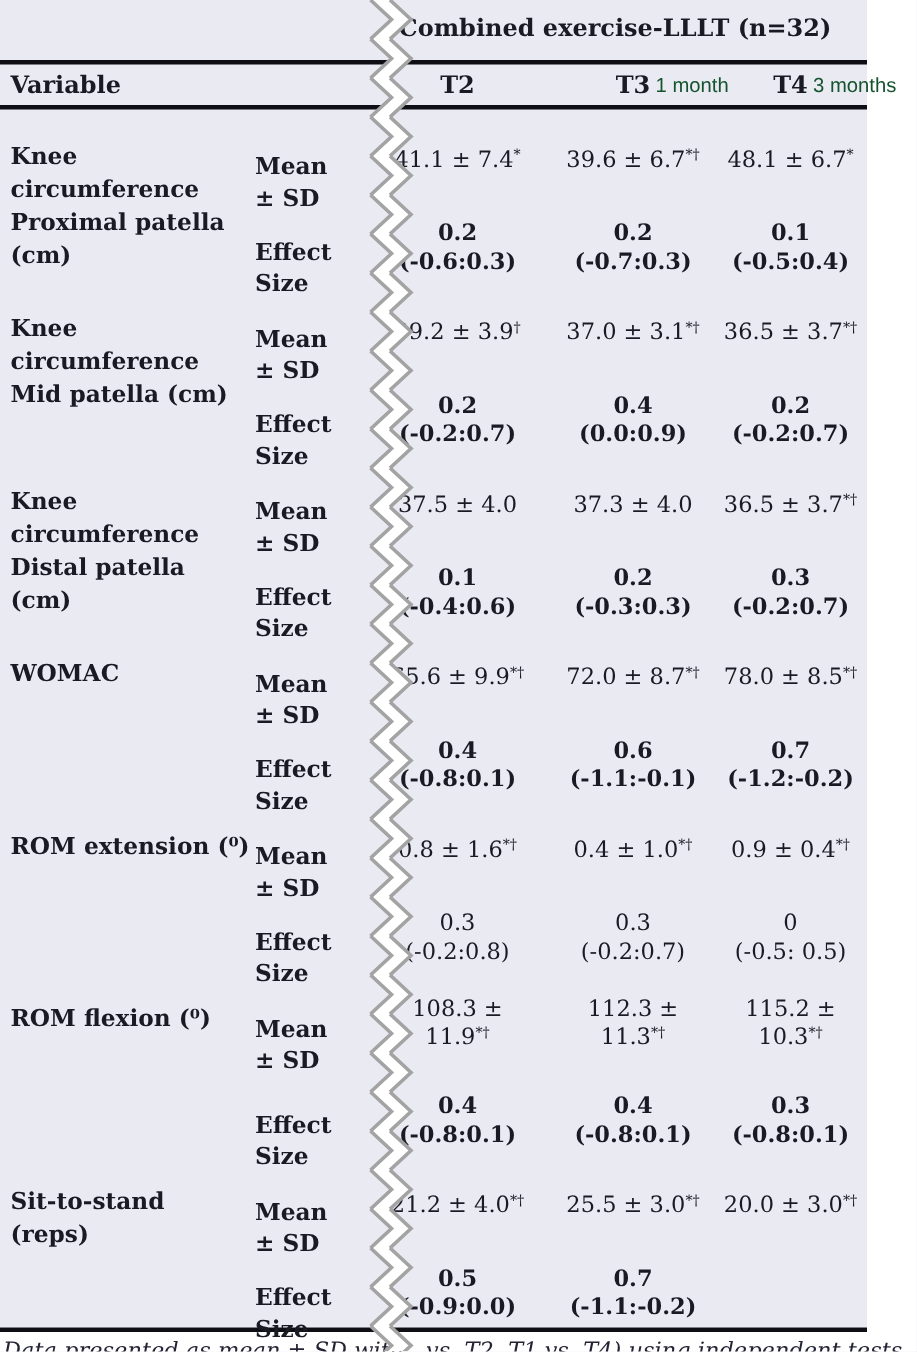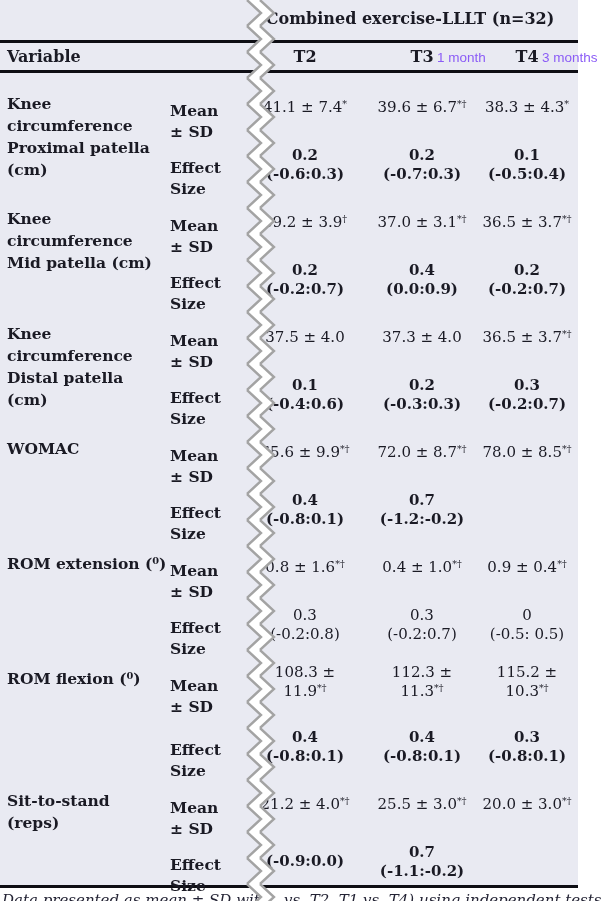--- a/index.html
+++ b/index.html
@@ -8,21 +8,21 @@
   #tablebg{position:absolute;left:0;top:0;width:578px;height:885px;background:#e9eaf2;z-index:0;}
   #content{position:relative;z-index:2;width:578px;}
   .rule{width:578px;height:3px;background:#0e0e14;}
   
   .tophead{height:40px;position:relative;}
   .gtitle{position:absolute;left:242px;width:336px;top:9px;text-align:center;font-weight:bold;font-size:16px;}
   .colhead{height:27px;display:grid;grid-template-columns:170px 72px 126px 108px 102px;align-items:center;}
   .varhead{padding-left:7px;font-weight:bold;font-size:16px;}
   .thead{text-align:center;font-weight:bold;font-size:16px;position:relative;}
   .ann{position:absolute;left:50%;margin-left:15px;top:50%;transform:translateY(-50%);
-       color:#8b5cf6;font-family:"Liberation Sans",sans-serif;font-size:13.5px;font-weight:normal;white-space:nowrap;z-index:8;}
+       color:#14532d;font-family:"Liberation Sans",sans-serif;font-size:13.5px;font-weight:normal;white-space:nowrap;z-index:8;}
   
   .block{position:relative;}
   .varcell{position:absolute;left:7px;top:20px;width:160px;font-weight:bold;font-size:15.5px;
            line-height:22px;white-space:pre-line;}
   .sub{display:grid;grid-template-columns:72px 126px 108px 102px;margin-left:170px;align-items:center;height:57px;}
   .sub.eff{height:58px;}
   .block.wrap .sub.meanrow{height:64px;}
   .block.wrap .sub.eff{height:58px;}
   .statcell{font-weight:bold;font-size:15.5px;line-height:21px;white-space:pre-line;margin-top:27px;}
   .vcell{text-align:center;font-size:15px;line-height:19px;white-space:pre-line;}
@@ -68,21 +68,21 @@
 
     <div class="block">
       <div class="varcell">Knee circumference
 Proximal patella
 (cm)</div>
       <div class="sub meanrow">
         <div class="statcell">Mean
 ± SD</div>
         <div class="vcell"><span>41.1 ± 7.4</span><span class="sup">*</span></div>
         <div class="vcell"><span>39.6 ± 6.7</span><span class="sup">*†</span></div>
-        <div class="vcell"><span>38.3 ± 4.3</span><span class="sup">*</span></div>
+        <div class="vcell"><span>48.1 ± 6.7</span><span class="sup">*</span></div>
       </div>
       <div class="sub eff">
         <div class="statcell">Effect
 Size</div>
         <div class="vcell"><div>0.2</div><div>(-0.6:0.3)</div></div>
         <div class="vcell"><div>0.2</div><div>(-0.7:0.3)</div></div>
         <div class="vcell"><div>0.1</div><div>(-0.5:0.4)</div></div>
       </div>
     </div>
 
@@ -130,20 +130,21 @@
         <div class="statcell">Mean
 ± SD</div>
         <div class="vcell"><span>65.6 ± 9.9</span><span class="sup">*†</span></div>
         <div class="vcell"><span>72.0 ± 8.7</span><span class="sup">*†</span></div>
         <div class="vcell"><span>78.0 ± 8.5</span><span class="sup">*†</span></div>
       </div>
       <div class="sub eff">
         <div class="statcell">Effect
 Size</div>
         <div class="vcell"><div>0.4</div><div>(-0.8:0.1)</div></div>
+        <div class="vcell"><div>0.6</div><div>(-1.1:-0.1)</div></div>
         <div class="vcell"><div>0.7</div><div>(-1.2:-0.2)</div></div>
       </div>
     </div>
 
     <div class="block">
       <div class="varcell">ROM extension (⁰)</div>
       <div class="sub meanrow">
         <div class="statcell">Mean
 ± SD</div>
         <div class="vcell"><span>0.8 ± 1.6</span><span class="sup">*†</span></div>
@@ -185,21 +186,21 @@
       <div class="sub meanrow">
         <div class="statcell">Mean
 ± SD</div>
         <div class="vcell"><span>21.2 ± 4.0</span><span class="sup">*†</span></div>
         <div class="vcell"><span>25.5 ± 3.0</span><span class="sup">*†</span></div>
         <div class="vcell"><span>20.0 ± 3.0</span><span class="sup">*†</span></div>
       </div>
       <div class="sub eff">
         <div class="statcell">Effect
 Size</div>
-        <div class="vcell"><div>(-0.9:0.0)</div></div>
+        <div class="vcell"><div>0.5</div><div>(-0.9:0.0)</div></div>
         <div class="vcell"><div>0.7</div><div>(-1.1:-0.2)</div></div>
       </div>
     </div>
 
     <div class="rule"></div>
 
     <div class="footnote">
       <span class="fn-left">Data presented as mean ± SD with</span>
       <span class="fn-right">vs. T2, T1 vs. T4) using independent tests</span>
     </div>

